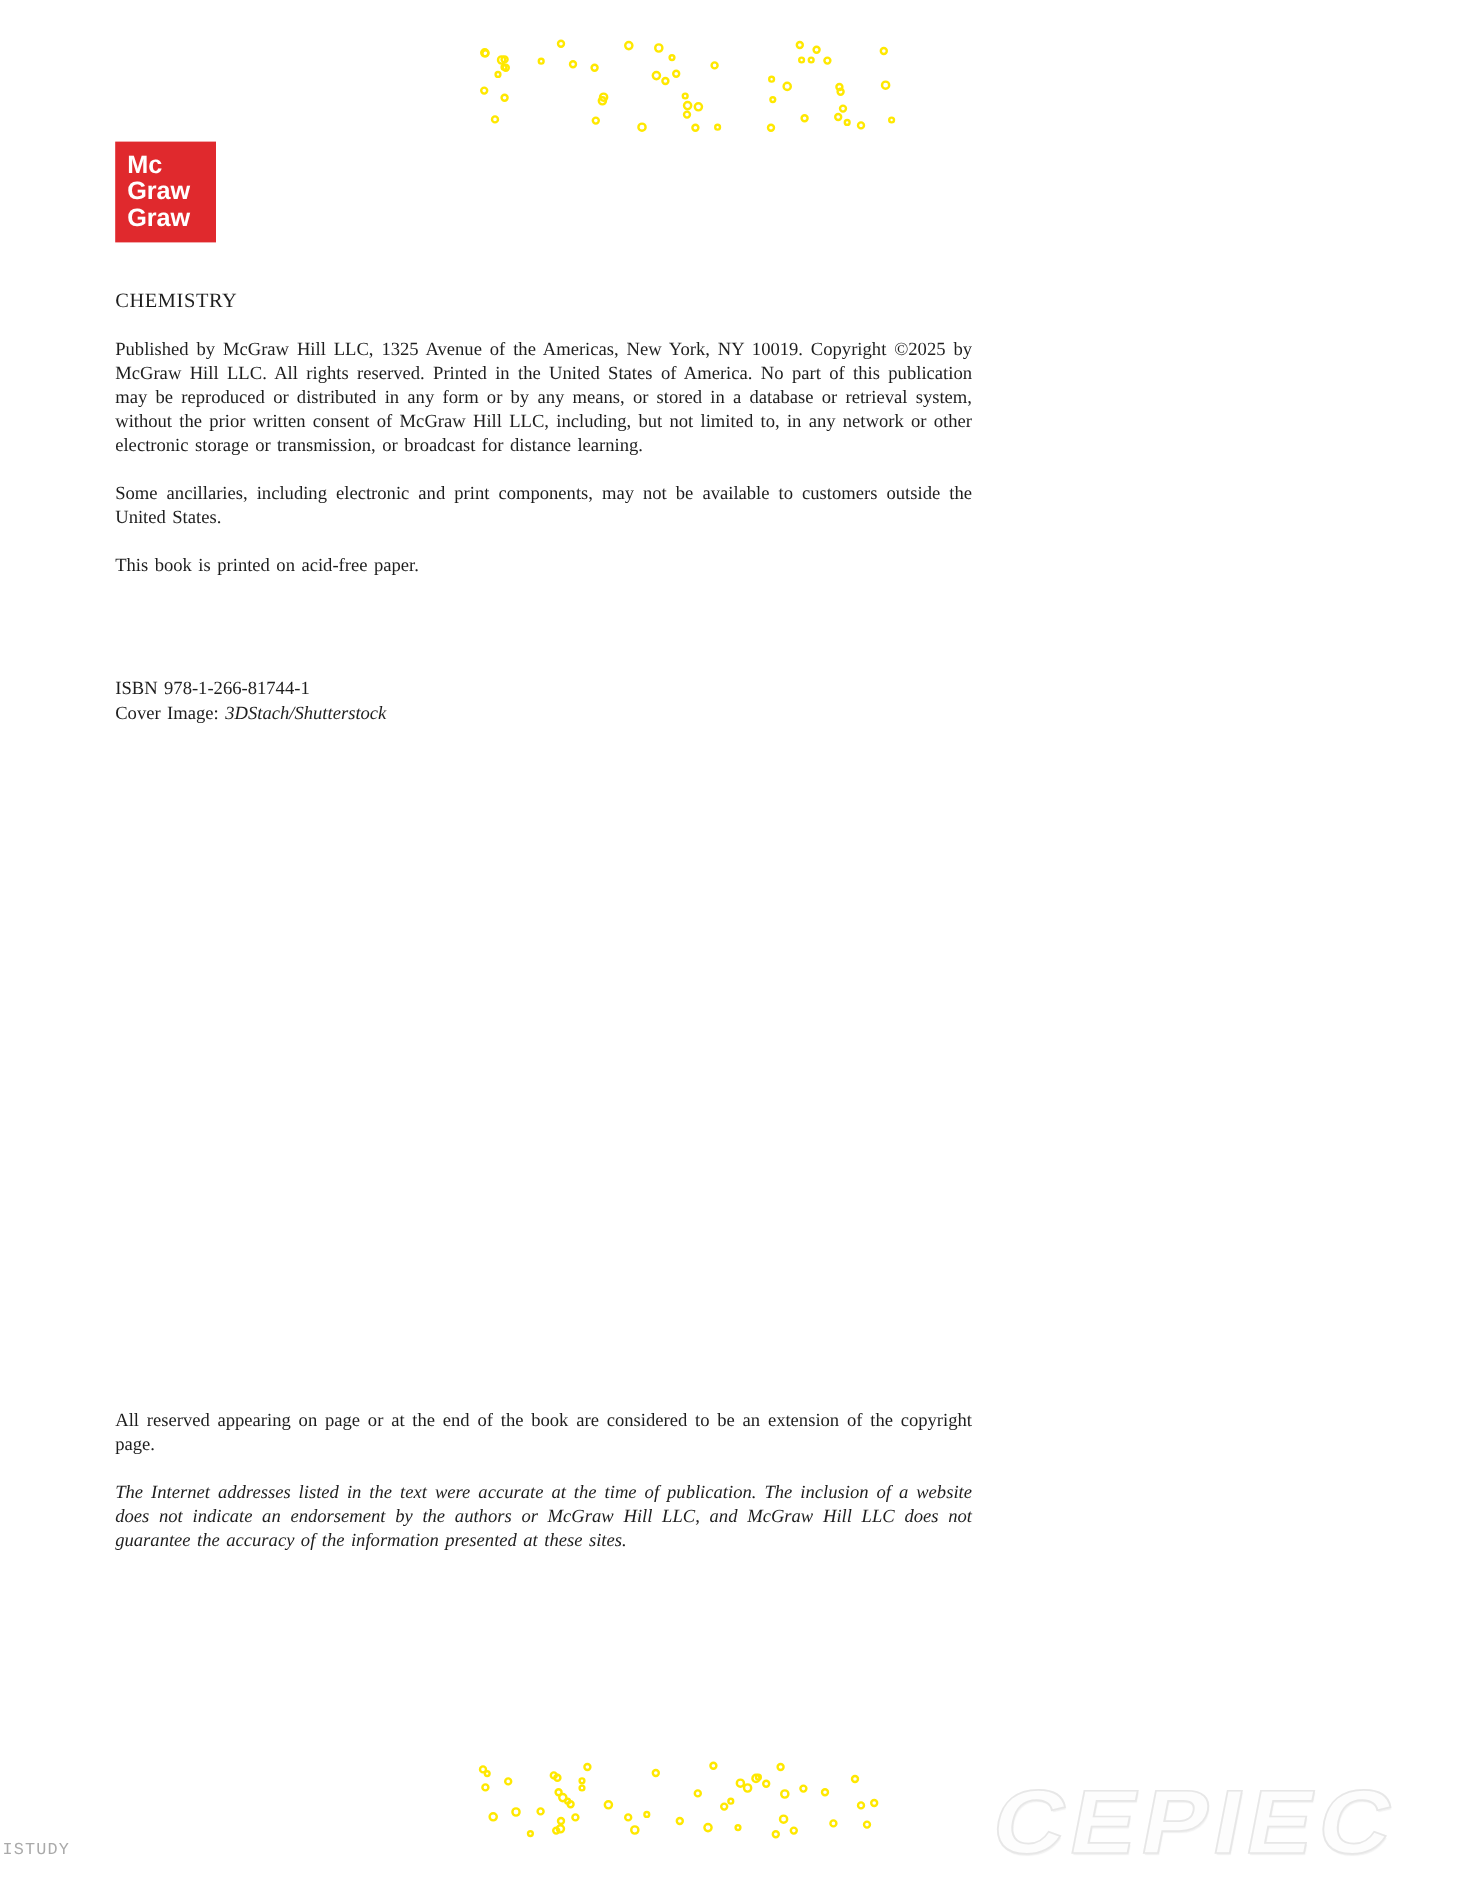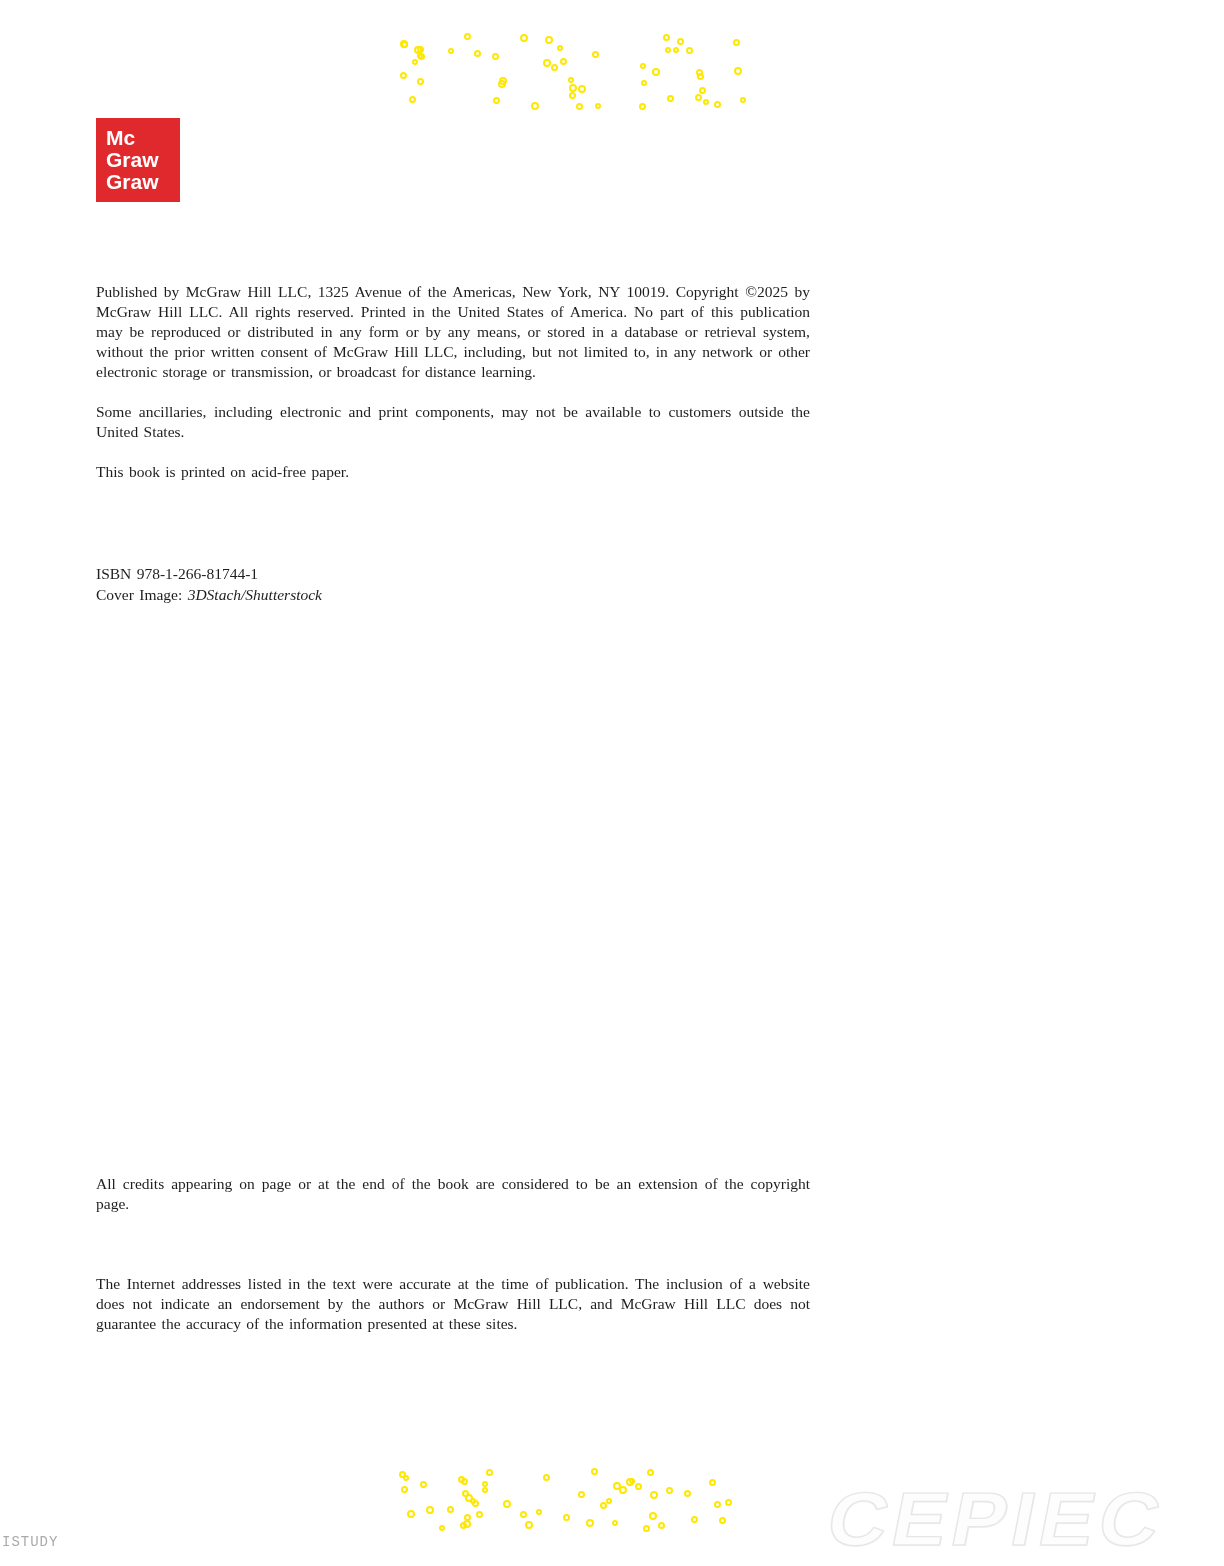--- a/index.html
+++ b/index.html
@@ -49,21 +49,21 @@
     letter-spacing: 0.5px;
   }
   .para-copyright   { top: 282px; }
   .para-ancillaries { top: 402px; }
   .para-acidfree    { top: 462px; }
   .para-printrun    { top: 502px; word-spacing: 3px; }
   .para-isbn        { top: 563px; line-height: 22px; }
   .para-cover       { top: 585px; }
   .para-cover .credit { font-style: italic; }
   .para-credits     { top: 1174px; }
-  .para-internet    { top: 1274px; }
+  .para-internet    { top: 1234px; font-style: italic; }
   .footer-url       { top: 1480px; }
 
   
   .dot-band { position: absolute; }
   .dot-band-top    { left: 398px; top: 30px;   width: 358px; height: 82px; }
   .dot-band-bottom { left: 392px; top: 1466px; width: 366px; height: 66px; }
   .confetti-dot {
     position: absolute;
     box-sizing: border-box;
     border-radius: 50%;
@@ -152,37 +152,38 @@
       <span class="confetti-dot" style="width: 7px; height: 7px; border-width: 2.2px; border-color: rgb(255, 232, 0); left: 76px; top: 20px;"></span>
       <span class="confetti-dot" style="width: 7px; height: 7px; border-width: 2.2px; border-color: rgb(255, 232, 0); left: 298px; top: 39px;"></span>
     </div>
 
   <div class="logo-box">
     <span class="logo-line">Mc</span>
     <span class="logo-line">Graw</span>
     <span class="logo-line">Graw</span>
   </div>
 
+  <div class="textblock page-title">CHEMISTRY</div>
 
   <div class="textblock justified para-copyright">Published by McGraw Hill LLC, 1325 Avenue of the Americas, New York, NY 10019. Copyright ©2025 by McGraw Hill LLC. All rights reserved. Printed in the United States of America. No part of this publication may be reproduced or distributed in any form or by any means, or stored in a database or retrieval system, without the prior written consent of McGraw Hill LLC, including, but not limited to, in any network or other electronic storage or transmission, or broadcast for distance learning.</div>
 
   <div class="textblock justified para-ancillaries">Some ancillaries, including electronic and print components, may not be available to customers outside the United States.</div>
 
   <div class="textblock para-acidfree">This book is printed on acid-free paper.</div>
 
 
   <div class="textblock para-isbn">
     <div>ISBN 978-1-266-81744-1</div>
   </div>
 
   <div class="textblock para-cover">
     <span>Cover Image: </span><span class="credit">3DStach/Shutterstock</span>
   </div>
 
-  <div class="textblock justified para-credits">All credits appearing on page or at the end of the book are considered to be an extension of the copyright page.</div>
+  <div class="textblock justified para-credits">All reserved appearing on page or at the end of the book are considered to be an extension of the copyright page.</div>
 
   <div class="textblock justified para-internet">The Internet addresses listed in the text were accurate at the time of publication. The inclusion of a website does not indicate an endorsement by the authors or McGraw Hill LLC, and McGraw Hill LLC does not guarantee the accuracy of the information presented at these sites.</div>
 
 
   <div class="dot-band dot-band-bottom">
       <span class="confetti-dot" style="width: 7px; height: 7px; border-width: 2.2px; border-color: rgb(255, 232, 0); left: 66px; top: 10px;"></span>
       <span class="confetti-dot" style="width: 7px; height: 7px; border-width: 2.2px; border-color: rgb(255, 232, 0); left: 72px; top: 48px;"></span>
       <span class="confetti-dot" style="width: 7px; height: 7px; border-width: 2.2px; border-color: rgb(255, 232, 0); left: 274px; top: 21px;"></span>
       <span class="confetti-dot" style="width: 7px; height: 7px; border-width: 2.2px; border-color: rgb(255, 232, 0); left: 327px; top: 51px;"></span>
       <span class="confetti-dot" style="width: 8px; height: 8px; border-width: 2.2px; border-color: rgb(255, 232, 0); left: 221px; top: 16px;"></span>

